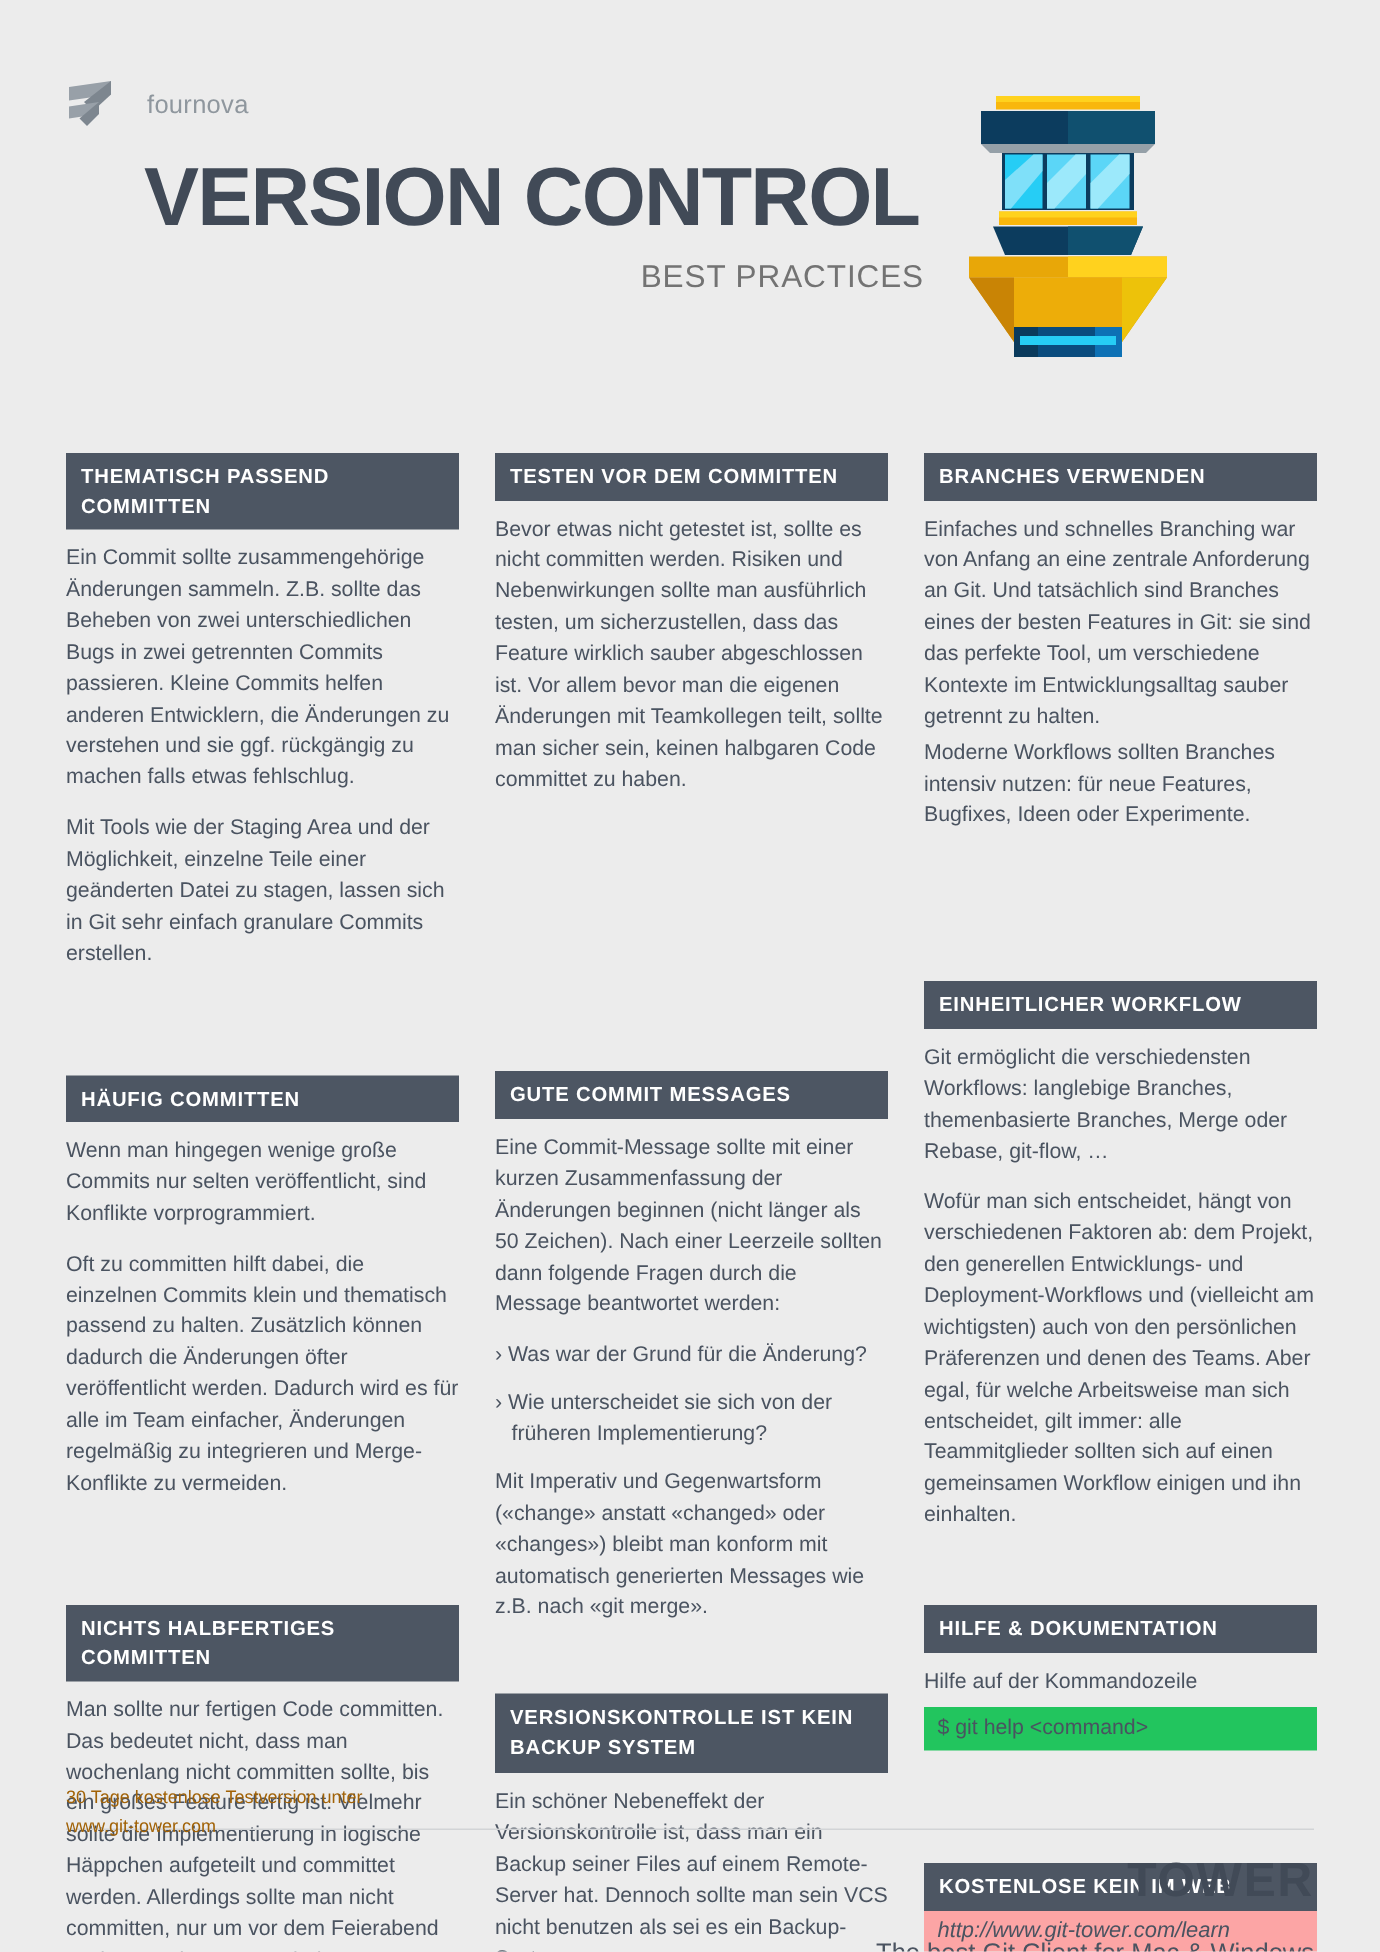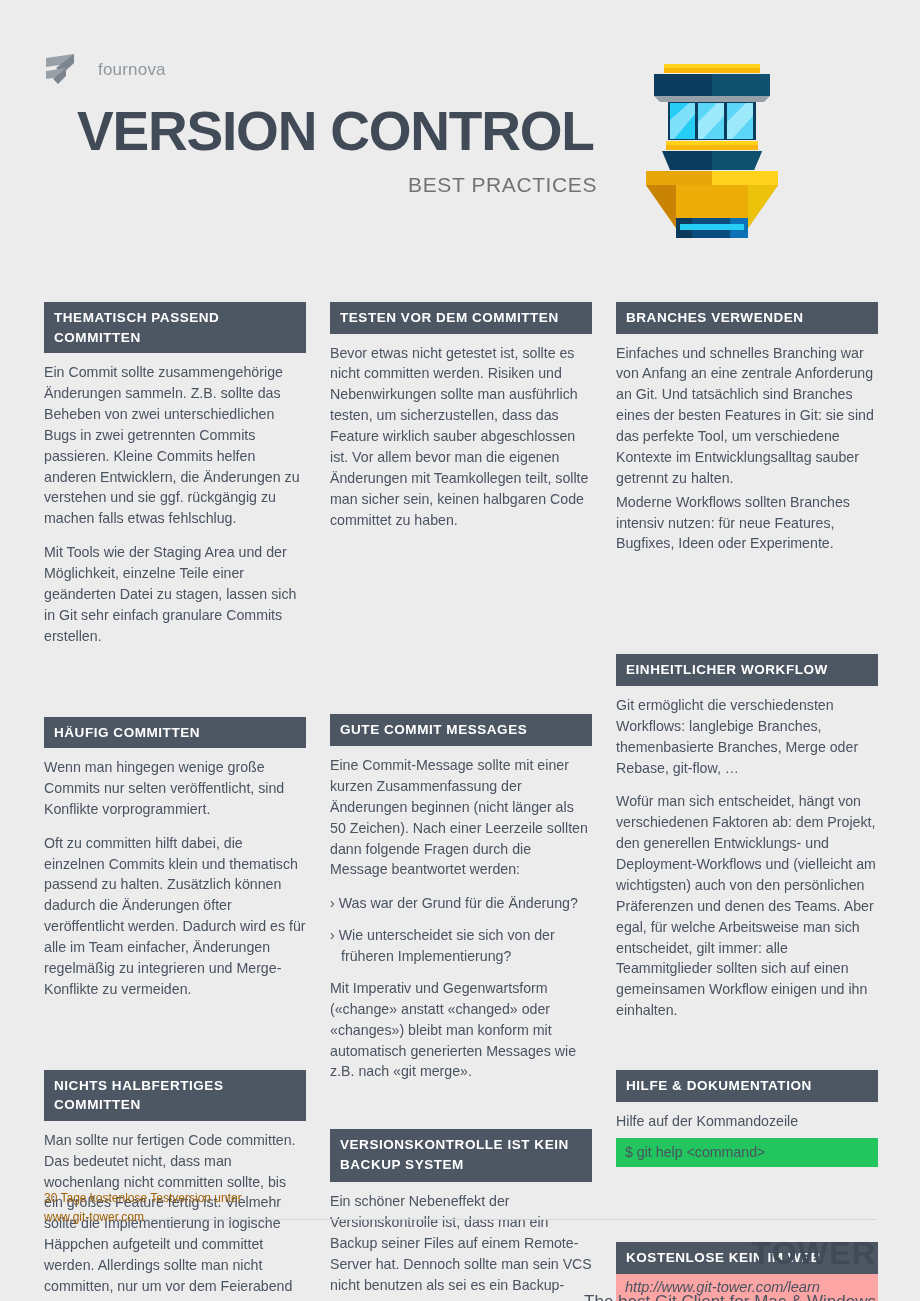--- a/index.html
+++ b/index.html
@@ -27,21 +27,21 @@
   .brand-mark { width: 42px; height: 36px; display: block; }
   .brand-name {
     font-size: 17px;
     color: #8f979e;
     letter-spacing: .2px;
   }
 
   
   .hero {
     position: absolute;
-    left: 77px;
+    left: 96px;
     top: 104px;
     width: 520px;
   }
   .hero-title {
     font-size: 55px;
     font-weight: bold;
     letter-spacing: -1.2px;
     color: #414a57;
     line-height: 1.0;
     white-space: nowrap;

